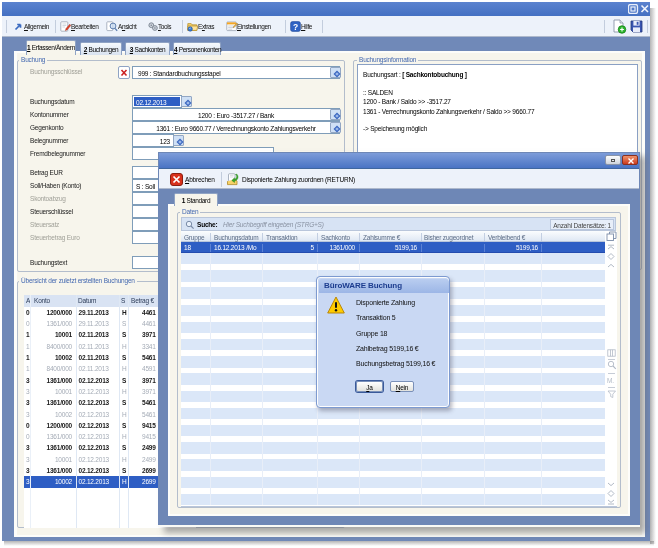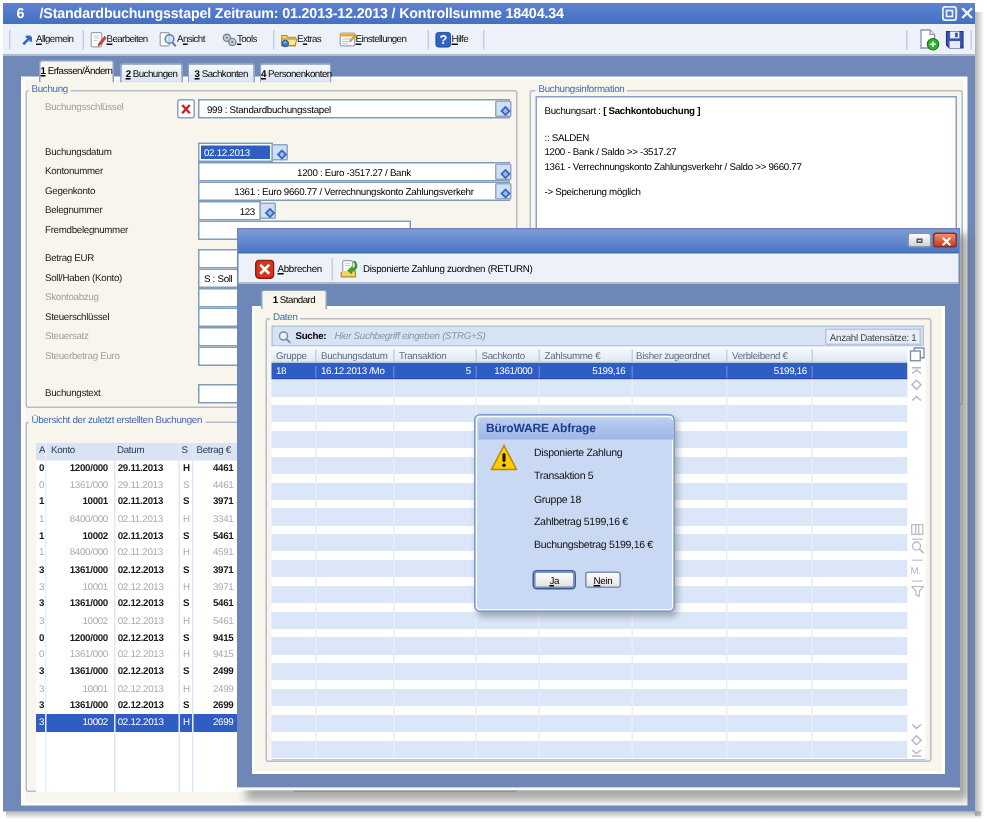--- a/index.html
+++ b/index.html
@@ -83,21 +83,20 @@
 svg { display:block; }
 </style>
 </head>
 <body>
 <div id="stage">
   <div id="winshadow"></div>
   <div id="winshadowb"></div>
   <div id="win">
 
     <div id="titlebar">
-      <div id="titletext">6&nbsp;&nbsp;&nbsp;&nbsp;/Standardbuchungsstapel Zeitraum: 01.2013-12.2013 / Kontrollsumme 18404.34</div>
       <svg style="position:absolute;left:626px;top:2px" width="20" height="10" viewBox="0 0 20 10">
         <rect x="0.5" y="0.5" width="9" height="9" rx="2" fill="none" stroke="#e8eefa" stroke-width="1.3"></rect>
         <rect x="3" y="3" width="4" height="4" fill="none" stroke="#e8eefa" stroke-width="1.2"></rect>
       </svg>
       <svg style="position:absolute;left:638px;top:2px" width="10" height="10" viewBox="0 0 10 10">
         <path d="M1.5 1.5 L8 8 M8 1.5 L1.5 8" stroke="#f0f4fc" stroke-width="1.6"></path>
       </svg>
     </div>
 
     <div id="menubar">
@@ -540,21 +539,21 @@
           <svg width="8" height="6" viewBox="0 0 8 6">
             <path d="M1 1 L4 3.4 L7 1" stroke="#b2bac6" stroke-width="1" fill="none"></path>
             <path d="M1 5h6" stroke="#b2bac6" stroke-width="1"></path>
           </svg>
         </div>
       </div>
   </div>
 
   <div id="msgbox">
     <div id="msgtitle">
-        <div style="position:absolute;left:5px;top:2px">BüroWARE Abfrage</div>
+        <div style="position:absolute;left:5px;top:2px">BüroWARE Buchung</div>
       </div>
     <svg style="position:absolute;left:10px;top:19px" width="18" height="19" viewBox="0 0 18 19">
       <path d="M9 1 L17.3 17 L0.7 17 Z" fill="#ffcc00" stroke="#b8860b" stroke-width="1"></path>
       <rect x="8" y="6" width="2" height="6" rx="1" fill="#111"></rect>
       <circle cx="9" cy="14.2" r="1.2" fill="#111"></circle>
     </svg>
     <div class="msgline" style="top:22px">Disponierte Zahlung</div>
     <div class="msgline" style="top:36.6px">Transaktion 5</div>
     <div class="msgline" style="top:52.5px">Gruppe 18</div>
     <div class="msgline" style="top:67.6px">Zahlbetrag 5199,16 €</div>

